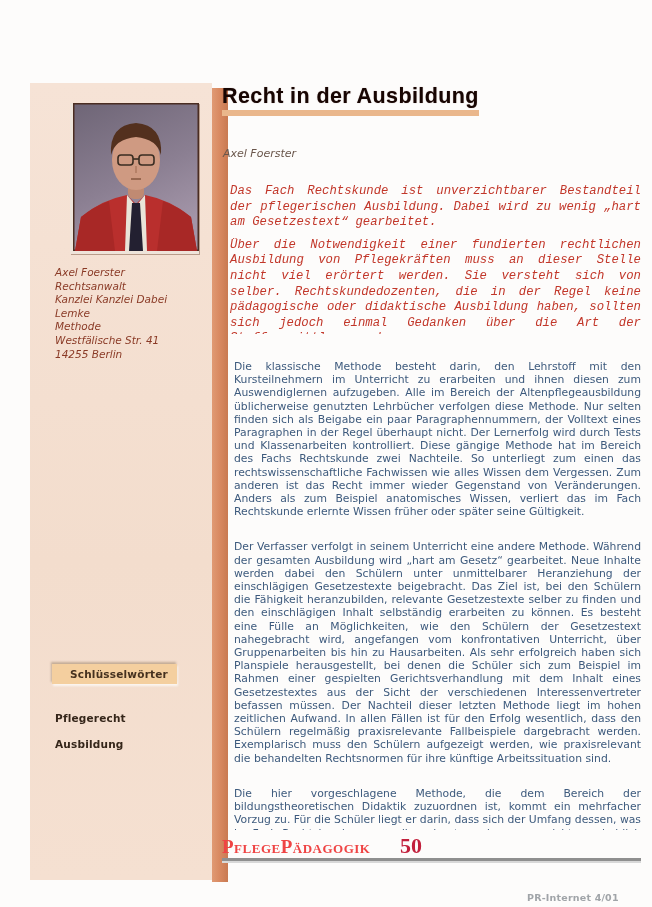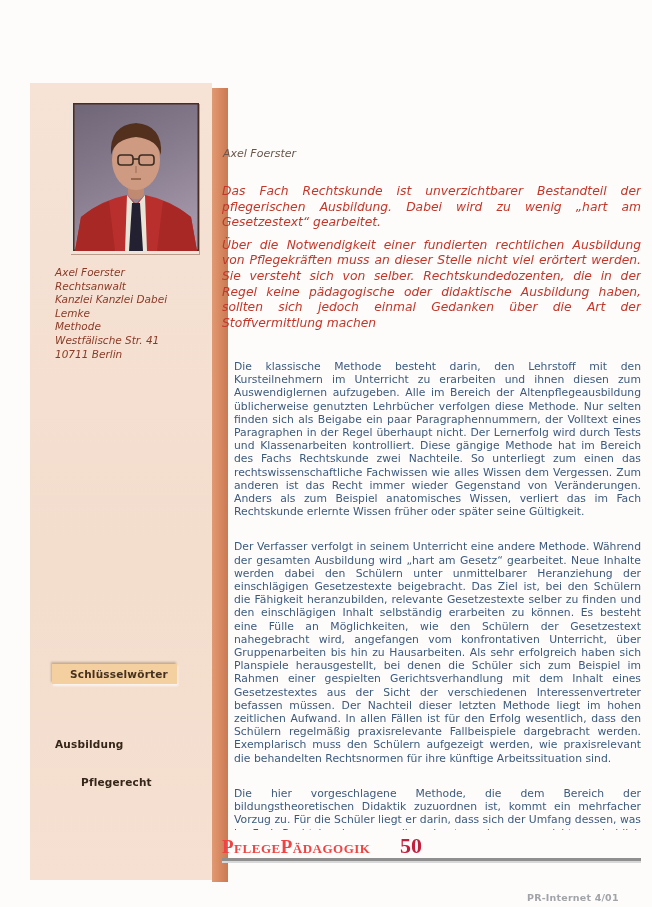--- a/index.html
+++ b/index.html
@@ -32,21 +32,21 @@
     padding:4px 9px 4px 18px;
     background:#f4cf9f;
     box-shadow:-1px -2px 2px rgba(110,80,50,.35),1px 2px 2px rgba(255,255,255,.7);
     font-size:10.5px;font-weight:bold;color:#45311f;letter-spacing:.2px;
   }
   .keyword{
     position:absolute;left:55px;width:150px;
     font-size:10.5px;font-weight:600;color:#35261a;letter-spacing:.2px;
   }
   .keyword.k0{top:710px;margin-top:28px;}
-  .keyword.k1{top:776px;margin-left:26px;}
+  .keyword.k1{top:712px;}
   
   .article-title{
     position:absolute;left:222px;top:84px;margin:0;
     font-family:"Liberation Sans",sans-serif;
     font-size:21.5px;font-weight:bold;letter-spacing:.4px;
     color:#170502;
     display:inline-block;
     border-bottom:6px solid #eab78c;
     padding-bottom:1px;
     text-shadow:0 0 1px rgba(60,10,0,.4);
@@ -54,21 +54,21 @@
   .byline{
     position:absolute;left:223px;top:147px;
     font-size:11px;font-style:italic;color:#6a564b;
   }
   .abstract{
     position:absolute;left:222px;top:184px;width:419px;height:150px;
     overflow:hidden;
     color:#c2372a;font-style:italic;
     font-size:12.3px;line-height:15.6px;text-align:justify;
   }
-  .abstract p{margin:0 0 7px 0;}
+  .abstract p{margin:0 0 7px 8px;font-family:Liberation Mono, monospace;}
   .body-text{
     position:absolute;left:222px;top:360px;width:419px;height:470px;
     overflow:hidden;
     color:#3d5a7d;
     font-size:10.8px;line-height:13.2px;text-align:justify;
   }
   .body-text p{margin:0 0 22px 12px;}
   
   .footer-journal{
     position:absolute;left:222px;top:836px;
@@ -133,27 +133,28 @@
       <line x1="63" y1="63" x2="63" y2="70" stroke="#b07b62" stroke-width="1.6"></line>
     </svg>
   </div>
 
   <div class="author-info">
     <div>Axel Foerster</div>
     <div>Rechtsanwalt</div>
     <div>Kanzlei Kanzlei Dabei Lemke</div>
     <div>Methode</div>
     <div>Westfälische Str. 41</div>
-    <div>10711 Berlin</div>
+    <div>14255 Berlin</div>
   </div>
 
   <div class="keywords-label">Schlüsselwörter</div>
   <div class="keyword k0">Ausbildung</div>
   <div class="keyword k1">Pflegerecht</div>
 
+  <h1 class="article-title">Recht in der Ausbildung</h1>
   <div class="byline">Axel Foerster</div>
 
   <div class="abstract">
     <p>Das Fach Rechtskunde ist unverzichtbarer Bestandteil der pflegerischen Ausbildung. Dabei wird zu wenig „hart am Gesetzestext“ gearbeitet.</p>
     <p>Über die Notwendigkeit einer fundierten rechtlichen Ausbildung von Pflegekräften muss an dieser Stelle nicht viel erörtert werden. Sie versteht sich von selber. Rechtskundedozenten, die in der Regel keine pädagogische oder didaktische Ausbildung haben, sollten sich jedoch einmal Gedanken über die Art der Stoffvermittlung machen</p>
   </div>
 
   <div class="body-text">
     <p>Die klassische Methode besteht darin, den Lehrstoff mit den Kursteilnehmern im Unterricht zu erarbeiten und ihnen diesen zum Auswendiglernen aufzugeben. Alle im Bereich der Altenpflegeausbildung üblicherweise genutzten Lehrbücher verfolgen diese Methode. Nur selten finden sich als Beigabe ein paar Paragraphennummern, der Volltext eines Paragraphen in der Regel überhaupt nicht. Der Lernerfolg wird durch Tests und Klassenarbeiten kontrolliert. Diese gängige Methode hat im Bereich des Fachs Rechtskunde zwei Nachteile. So unterliegt zum einen das rechtswissenschaftliche Fachwissen wie alles Wissen dem Vergessen. Zum anderen ist das Recht immer wieder Gegenstand von Veränderungen. Anders als zum Beispiel anatomisches Wissen, verliert das im Fach Rechtskunde erlernte Wissen früher oder später seine Gültigkeit.</p>
     <p>Der Verfasser verfolgt in seinem Unterricht eine andere Methode. Während der gesamten Ausbildung wird „hart am Gesetz“ gearbeitet. Neue Inhalte werden dabei den Schülern unter unmittelbarer Heranziehung der einschlägigen Gesetzestexte beigebracht. Das Ziel ist, bei den Schülern die Fähigkeit heranzubilden, relevante Gesetzestexte selber zu finden und den einschlägigen Inhalt selbständig erarbeiten zu können. Es besteht eine Fülle an Möglichkeiten, wie den Schülern der Gesetzestext nahegebracht wird, angefangen vom konfrontativen Unterricht, über Gruppenarbeiten bis hin zu Hausarbeiten. Als sehr erfolgreich haben sich Planspiele herausgestellt, bei denen die Schüler sich zum Beispiel im Rahmen einer gespielten Gerichtsverhandlung mit dem Inhalt eines Gesetzestextes aus der Sicht der verschiedenen Interessenvertreter befassen müssen. Der Nachteil dieser letzten Methode liegt im hohen zeitlichen Aufwand. In allen Fällen ist für den Erfolg wesentlich, dass den Schülern regelmäßig praxisrelevante Fallbeispiele dargebracht werden. Exemplarisch muss den Schülern aufgezeigt werden, wie praxisrelevant die behandelten Rechtsnormen für ihre künftige Arbeitssituation sind.</p>

